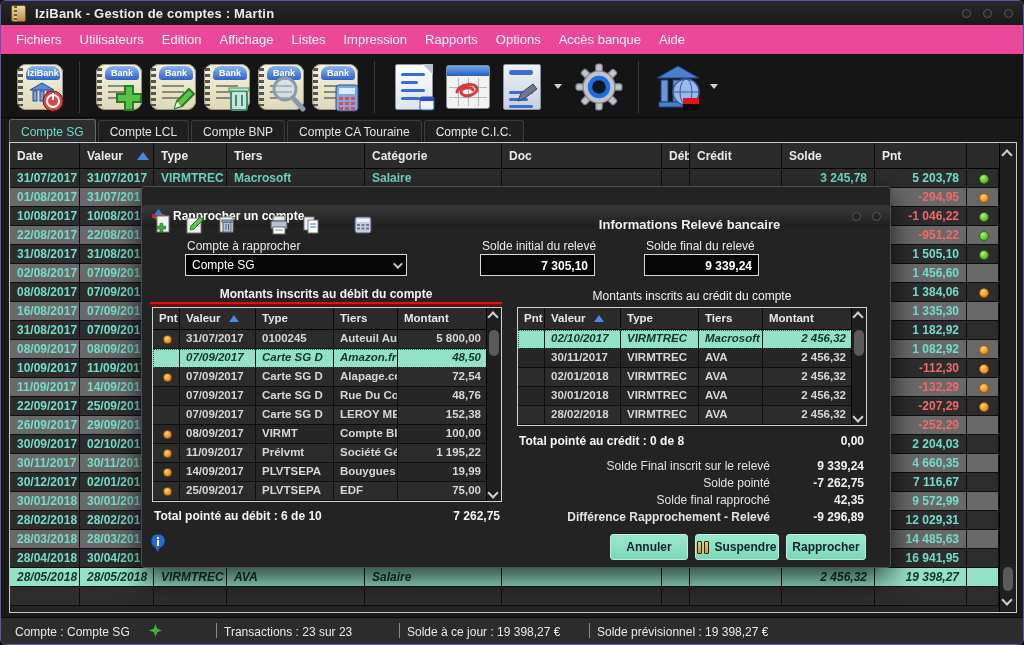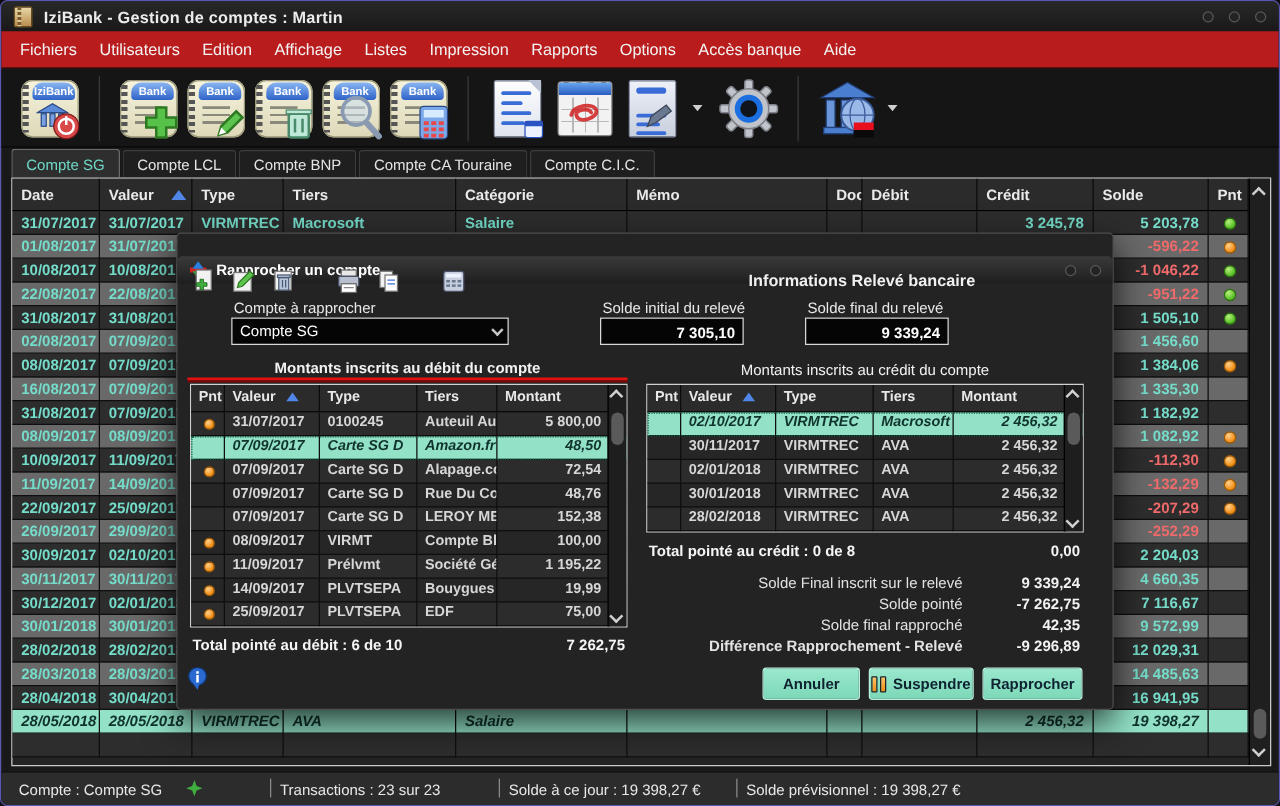--- a/index.html
+++ b/index.html
@@ -8,21 +8,21 @@
 
   
   .titlebar { position:absolute; top:0; left:0; right:0; height:24px; background:linear-gradient(#282828,#191919); display:flex; align-items:center; padding:0 10px; }
   .app-icon { width:15px; height:17px; background:linear-gradient(#e8d8a8,#b98d4e); border:1px solid #6e5022; border-radius:2px; position:relative; }
   .app-icon:before { content:""; position:absolute; left:2px; top:0; bottom:0; width:3px; background:repeating-linear-gradient(#7a5a28 0 2px, #d8c898 2px 4px); }
   .title-text { color:#ececec; font-size:13px; font-weight:bold; margin-left:9px; letter-spacing:.2px; }
   .win-controls { margin-left:auto; display:flex; gap:12px; align-items:center; }
   .wc-circle { width:9px; height:9px; border-radius:50%; border:1px solid #585858; background:#232323; }
 
   
-  .menubar { position:absolute; top:24px; left:0; right:0; height:30px; display:flex; align-items:center; padding-left:6px; background:#b91c1c; border-bottom:1px solid #0a0a0a; }
+  .menubar { position:absolute; top:24px; left:0; right:0; height:30px; display:flex; align-items:center; padding-left:6px; background:#ec4899; border-bottom:1px solid #0a0a0a; }
   .menu-item { color:#f3f3f3; font-size:13px; padding:5px 9px; white-space:nowrap; }
 
   
   .toolbar { position:absolute; top:55px; left:0; right:0; height:62px; background:#151515; display:flex; align-items:center; border-bottom:1px solid #080808; }
   .tb-sep { width:1px; height:52px; background:#3a3a3a; margin:0 12px; }
   .tb-btn { width:54px; height:56px; display:flex; align-items:center; justify-content:center; position:relative; }
   .nb { width:46px; height:46px; background:linear-gradient(#f6f3dc,#ddd8b8); border-radius:9px; position:relative; box-shadow:inset 0 0 0 1px #9a9878; }
   .nb:before { content:""; position:absolute; left:1px; top:4px; bottom:4px; width:5px; background:repeating-linear-gradient(#555 0 3px, transparent 3px 6px); }
   .nb-band { position:absolute; top:2px; left:9px; right:3px; height:14px; background:linear-gradient(#8ab6f2,#2e62c8); border-radius:8px 8px 3px 3px; color:#fff; font-size:9px; font-weight:bold; text-align:center; line-height:14px; }
   .nb-lines { position:absolute; left:12px; top:21px; width:22px; height:18px; background:repeating-linear-gradient(#8a8a7a 0 2px, transparent 2px 6px); }
@@ -311,21 +311,20 @@
       <div class="tab">Compte C.I.C.</div>
     </div>
 
   <div class="table-outer">
     <div class="thead" id="main-thead">
         <div class="th">Date</div>
         <div class="th">Valeur<span class="sort-asc"></span></div>
         <div class="th">Type</div>
         <div class="th">Tiers</div>
         <div class="th">Catégorie</div>
-        <div class="th">Mémo</div>
         <div class="th">Doc</div>
         <div class="th">Débit</div>
         <div class="th">Crédit</div>
         <div class="th">Solde</div>
         <div class="th">Pnt</div>
       </div>
     <div id="main-tbody">
         <div class="tr">
           <div class="td">31/07/2017</div>
           <div class="td">31/07/2017</div>
@@ -344,21 +343,21 @@
         <div class="tr alt">
           <div class="td">01/08/2017</div>
           <div class="td">31/07/2017</div>
           <div class="td"></div>
           <div class="td"></div>
           <div class="td"></div>
           <div class="td"></div>
           <div class="td"></div>
           <div class="td num"></div>
           <div class="td num"></div>
-          <div class="td num neg">-596,22</div>
+          <div class="td num neg">-294,95</div>
           <div class="td">
             <div class="dot orange"></div>
           </div>
         </div>
         <div class="tr">
           <div class="td">10/08/2017</div>
           <div class="td">10/08/2017</div>
           <div class="td"></div>
           <div class="td"></div>
           <div class="td"></div>

